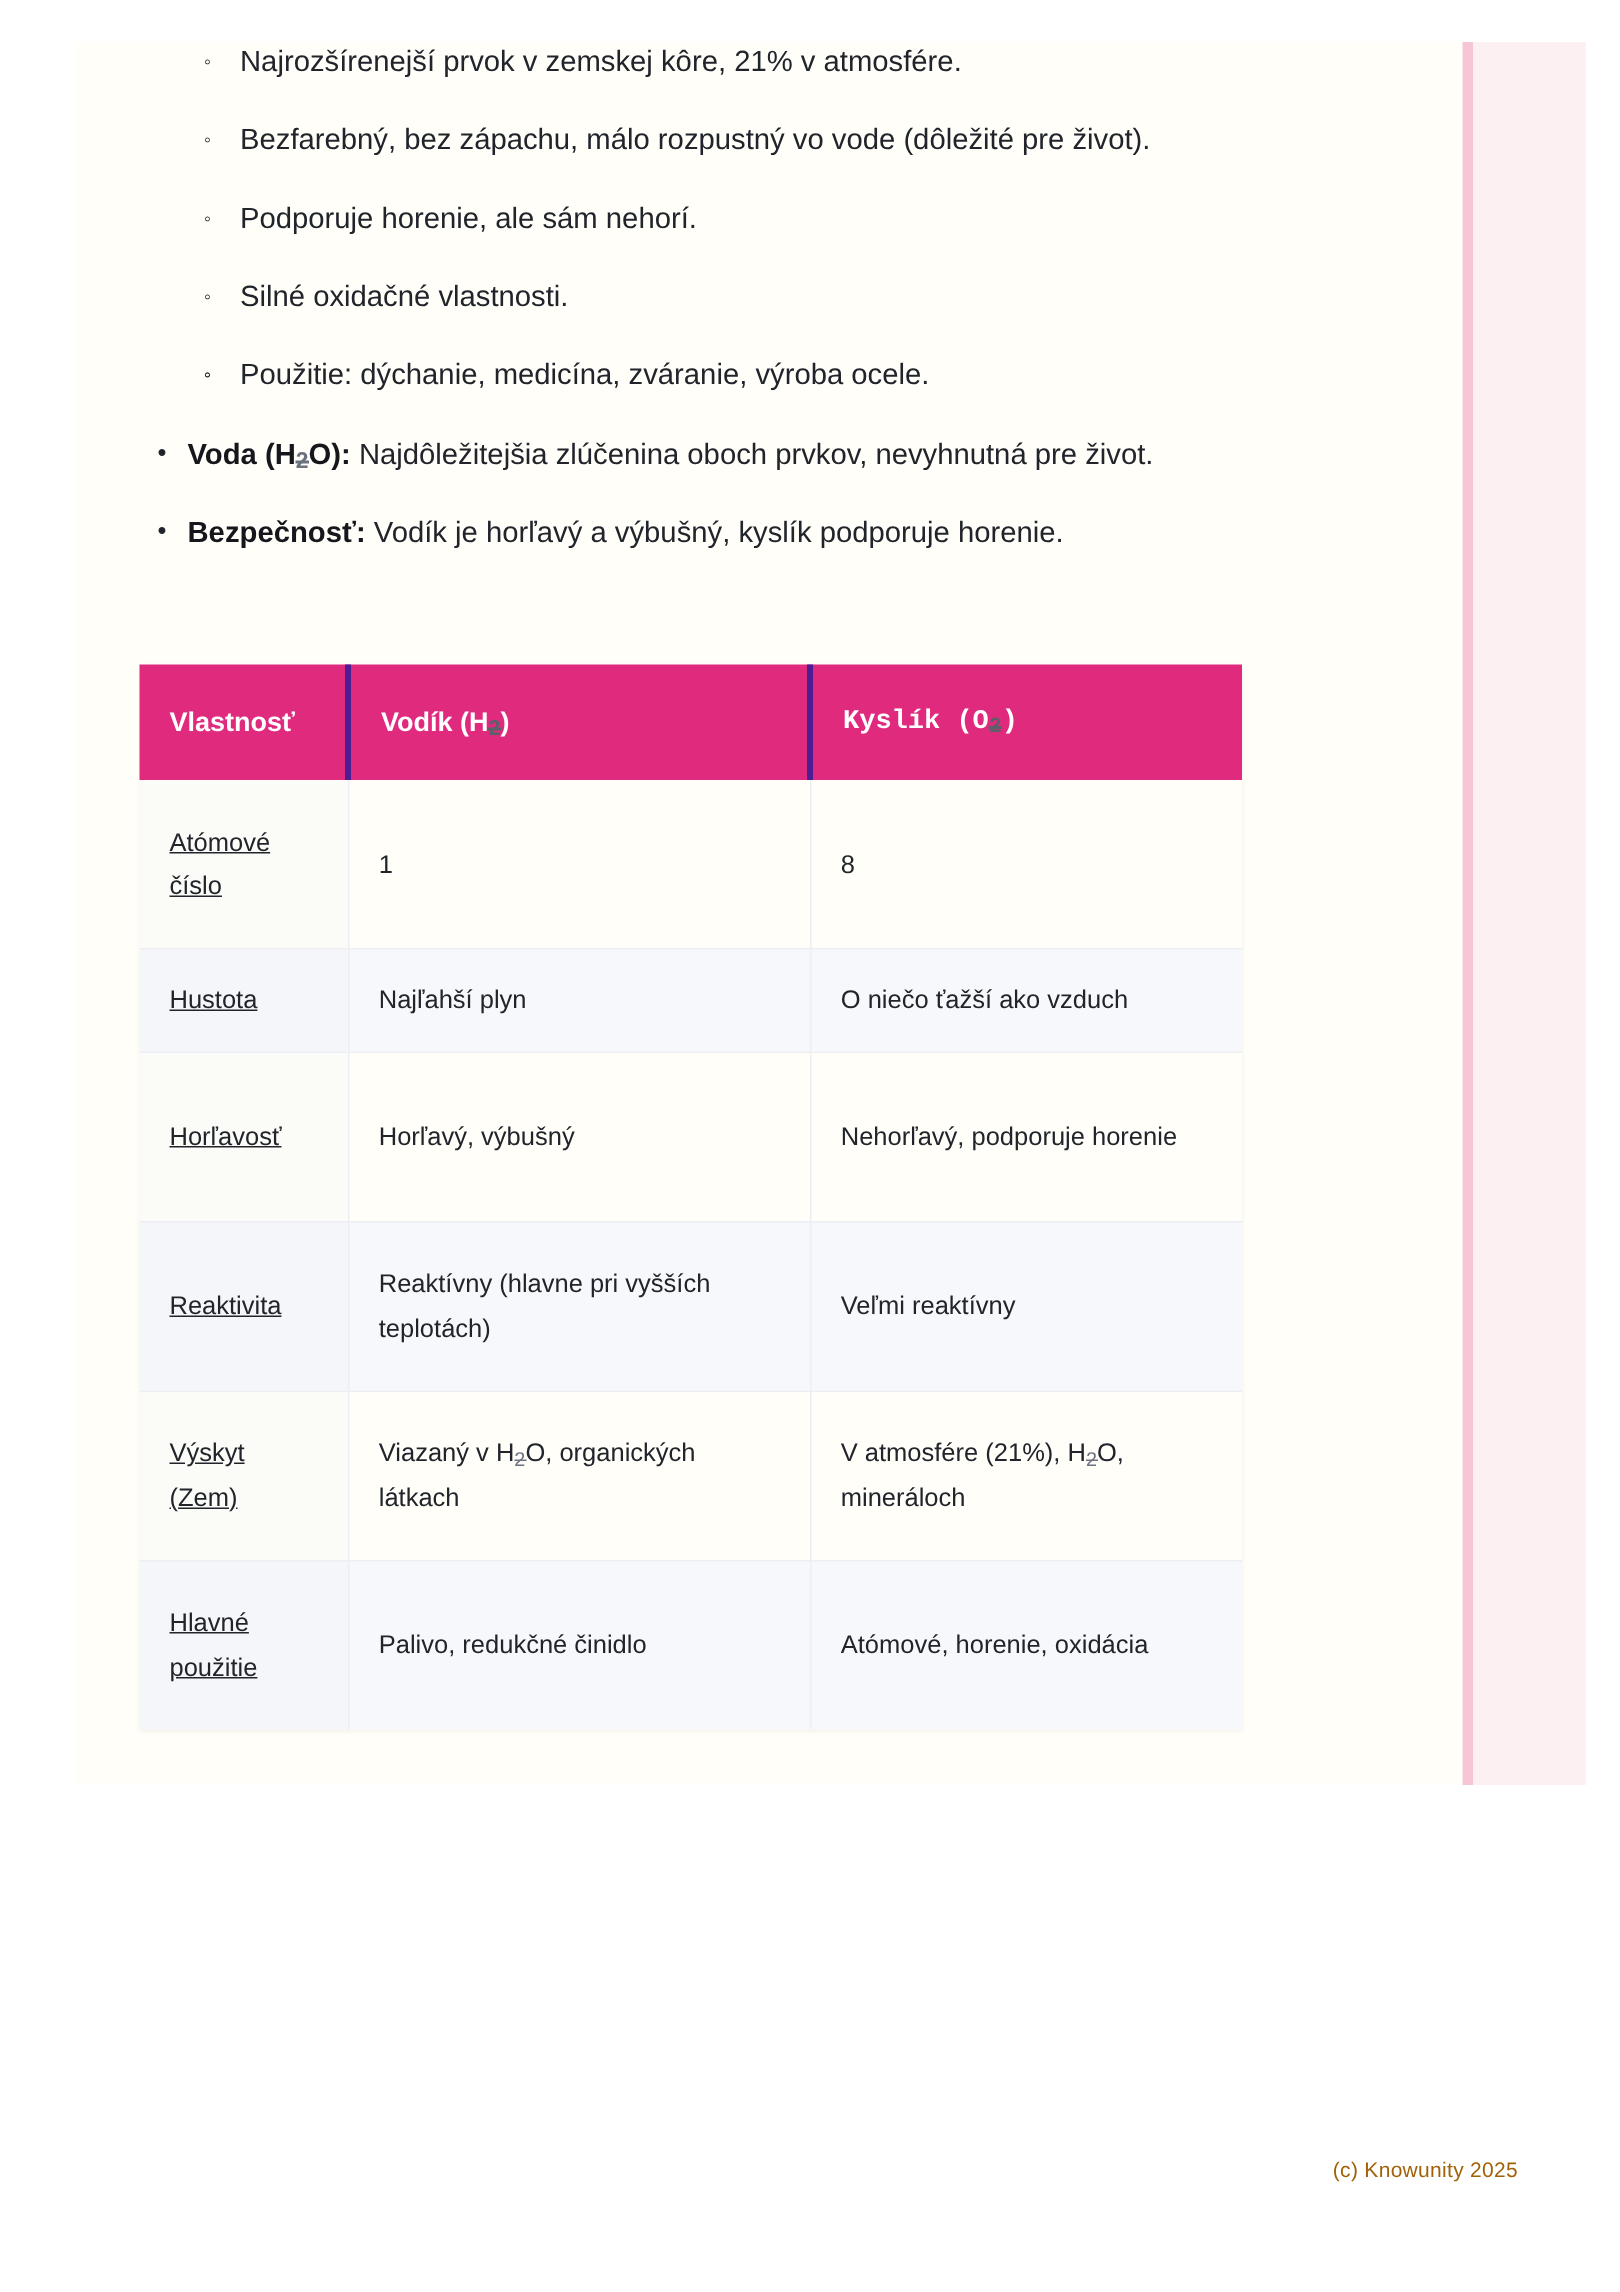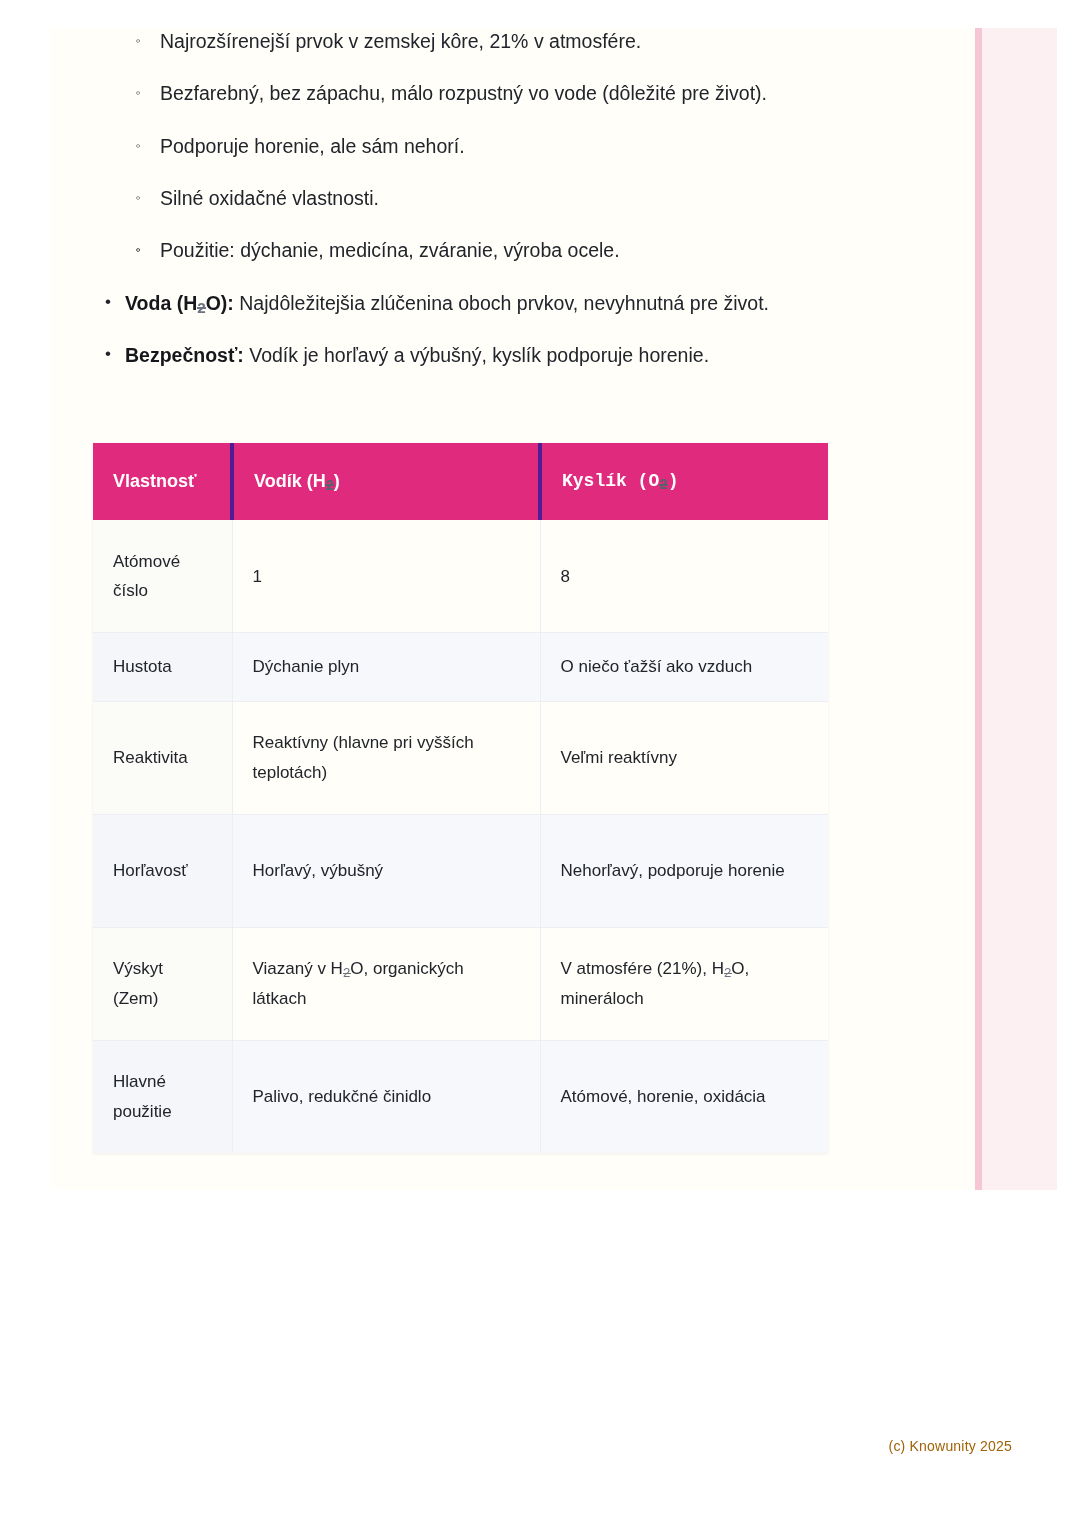--- a/index.html
+++ b/index.html
@@ -174,21 +174,21 @@
     border-right: 1px solid #eceef4;
     border-bottom: 1px solid #eceef4;
     vertical-align: middle;
     line-height: 1.72;
   }
   #compare-table tbody td:last-child { border-right: none; }
   #compare-table tbody tr:last-child td { border-bottom: none; }
 
   #compare-table tbody tr:nth-child(odd) td { background: #fffef8; }
   #compare-table tbody tr:nth-child(even) td { background: #f7f8fc; }
-  #compare-table tbody td.prop { background: #f5f6fa !important; }
+  #compare-table tbody td.prop { background: #f5f6fa !important; text-decoration: underline; }
   #compare-table tbody tr:nth-child(odd) td.prop { background: #fbfbf7 !important; }
 
   .row-h-tall td { height: 74px; }
 
   
   #watermark {
     position: absolute;
     right: 68px;
     top: 1438px;
     font-size: 14px;
@@ -258,34 +258,34 @@
     </tr>
   </thead>
   <tbody>
     <tr class="row-h-tall">
       <td class="prop">Atómové číslo</td>
       <td>1</td>
       <td>8</td>
     </tr>
     <tr>
       <td class="prop">Hustota</td>
-      <td>Dýchanie plyn</td>
+      <td>Najľahší plyn</td>
       <td>O niečo ťažší ako vzduch</td>
+    </tr>
+    <tr class="row-h-tall">
+      <td class="prop">Horľavosť</td>
+      <td>Horľavý, výbušný</td>
+      <td>Nehorľavý, podporuje horenie</td>
     </tr>
     <tr class="row-h-tall">
       <td class="prop">Reaktivita</td>
       <td>Reaktívny (hlavne pri vyšších teplotách)</td>
       <td>Veľmi reaktívny</td>
     </tr>
     <tr class="row-h-tall">
-      <td class="prop">Horľavosť</td>
-      <td>Horľavý, výbušný</td>
-      <td>Nehorľavý, podporuje horenie</td>
-    </tr>
-    <tr class="row-h-tall">
       <td class="prop">Výskyt (Zem)</td>
       <td><span>Viazaný v H</span><span class="sub">2</span><span>O, organických látkach</span></td>
       <td><span>V atmosfére (21%), H</span><span class="sub">2</span><span>O, mineráloch</span></td>
     </tr>
     <tr class="row-h-tall">
       <td class="prop">Hlavné použitie</td>
       <td>Palivo, redukčné činidlo</td>
       <td>Atómové, horenie, oxidácia</td>
     </tr>
   </tbody>

